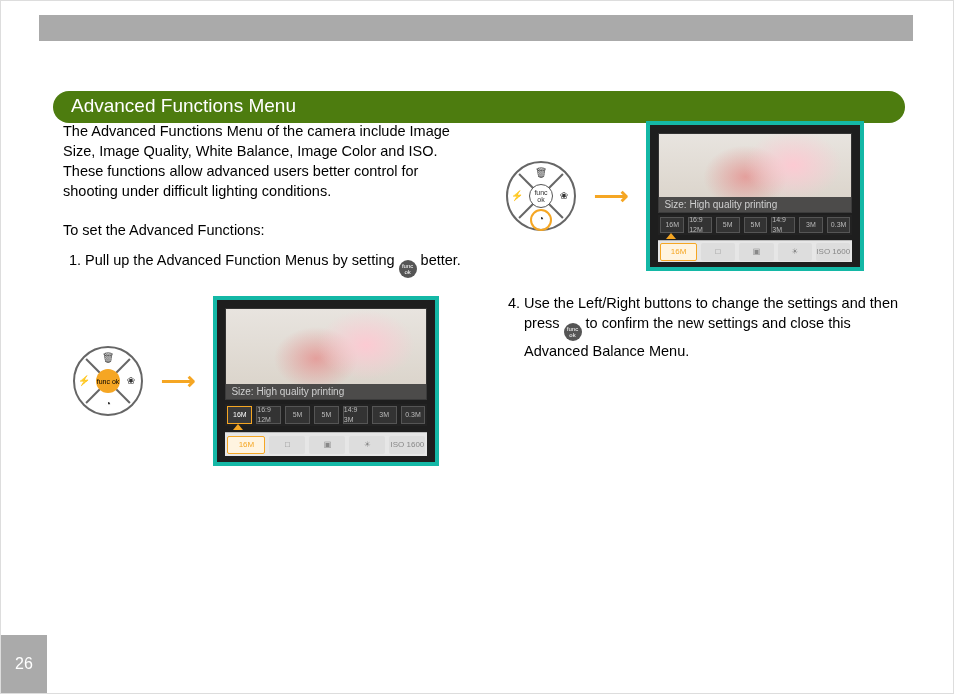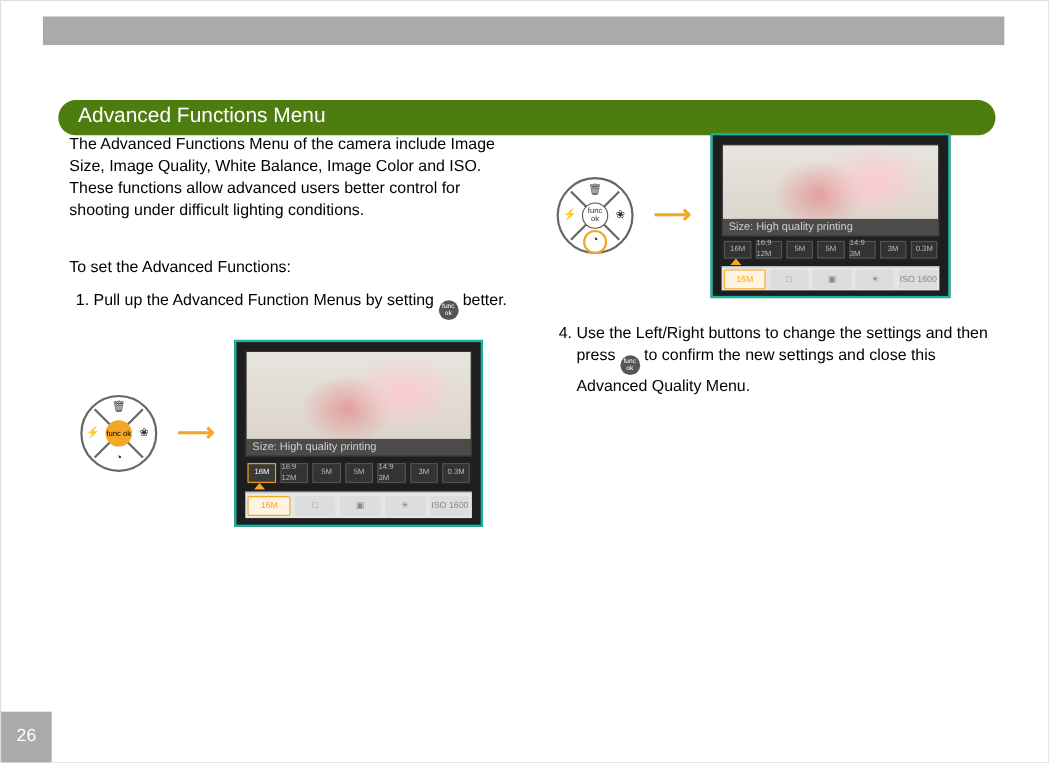--- a/index.html
+++ b/index.html
@@ -34,21 +34,21 @@
   .columns {
     position: absolute;
     top: 120px;
     left: 62px;
     right: 48px;
     bottom: 40px;
     display: flex;
     gap: 36px;
   }
   .col { flex: 1; font-size: 14.5px; line-height: 1.38; color: #000; }
-  .intro { margin-bottom: 32px; }
+  .intro { margin-bottom: 19px; }
   .subhead { margin-bottom: 10px; }
   ol.steps { list-style: decimal; padding-left: 22px; }
   ol.steps > li { margin-bottom: 10px; }
   .inline-btn {
     display: inline-flex;
     align-items: center;
     justify-content: center;
     width: 18px; height: 18px;
     border-radius: 50%;
     background: #555;
@@ -117,21 +117,21 @@
   .dpad .hl.down { left: 50%; bottom: 0; transform: translateX(-50%); }
 
   .arrow {
     color: #f5a623;
     font-size: 24px;
     font-weight: bold;
   }
 
   .screen {
     width: 226px; height: 170px;
-    border: 2px solid #14b8a6;
+    border: 4px solid #14b8a6;
     background: #1e1e1e;
     position: relative;
     overflow: hidden;
   }
   .screen .photo {
     position: absolute;
     left: 8px; top: 8px; right: 8px; bottom: 62px;
     background:
       radial-gradient(ellipse 70px 50px at 70% 40%, rgba(255,200,210,0.9), rgba(255,200,210,0) 70%),
       radial-gradient(ellipse 60px 45px at 45% 55%, rgba(230,120,120,0.6), rgba(230,120,120,0) 70%),
@@ -210,21 +210,21 @@
   .screen.small { width: 218px; height: 150px; }
   .screen.small .photo { bottom: 54px; }
   .screen.small .caption-bar { bottom: 54px; }
   .screen.small .option-strip { bottom: 32px; height: 20px; }
   .screen.small .func-strip { bottom: 5px; height: 22px; }
   .screen.small .tri { bottom: 28px; }
 
   .page-num {
     position: absolute;
     left: 0; bottom: 0;
-    width: 46px; height: 46px;
+    width: 46px; height: 58px;
     background: #aaa;
     color: #fff;
     font-size: 16px;
     display: flex; align-items: center; justify-content: center;
   }
 </style>
 </head>
 <body>
 
 <div class="page">
@@ -324,21 +324,21 @@
             <div class="f">☀</div>
             <div class="f">ISO 1600</div>
           </div>
         </div>
       </div>
 
       <ol class="steps" start="4">
         <li>
           <span>Use the Left/Right buttons to change the settings and then press </span>
           <span class="inline-btn">func ok</span>
-          <span> to confirm the new settings and close this Advanced Quality Menu.</span>
+          <span> to confirm the new settings and close this Advanced Balance Menu.</span>
         </li>
       </ol>
 
     </div>
 
   </div>
 
   <div class="page-num">26</div>
 
 </div>

